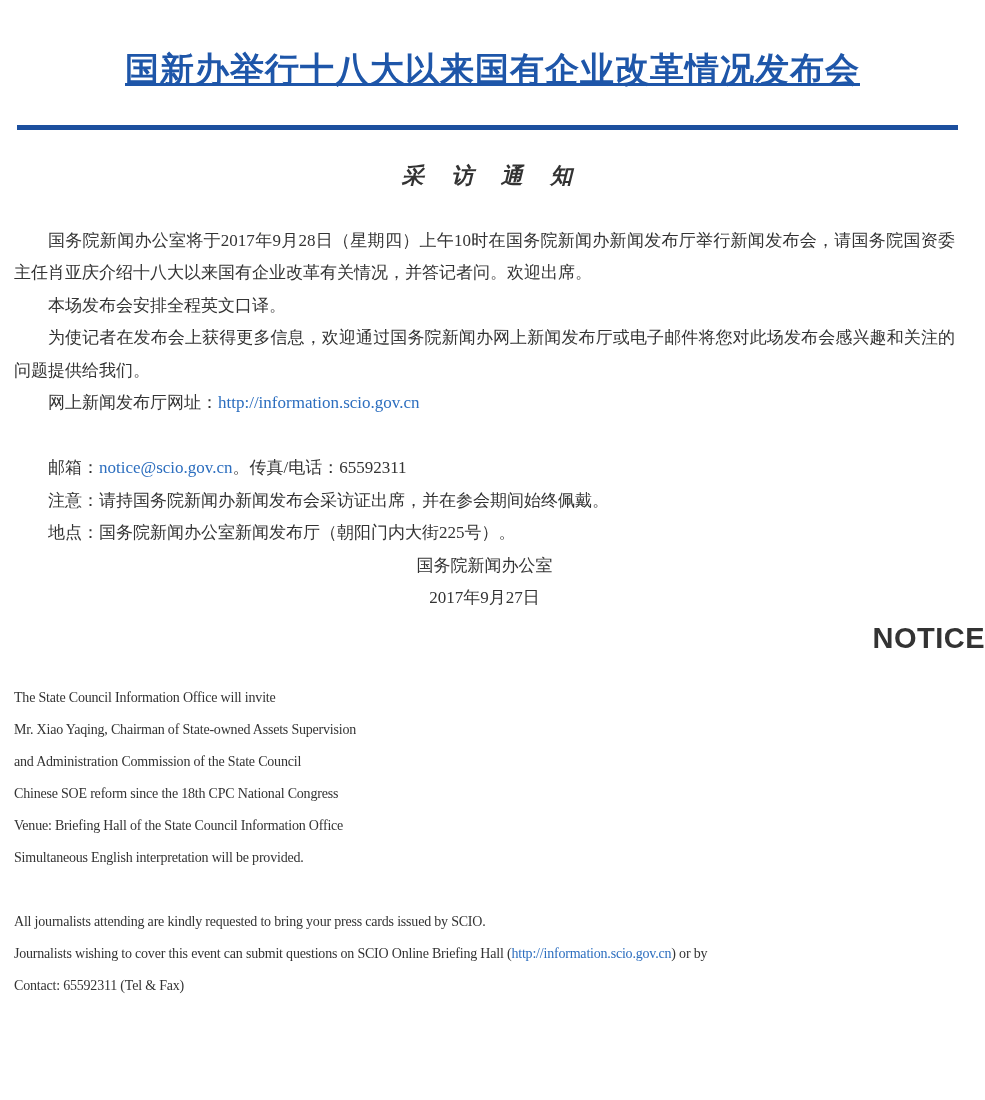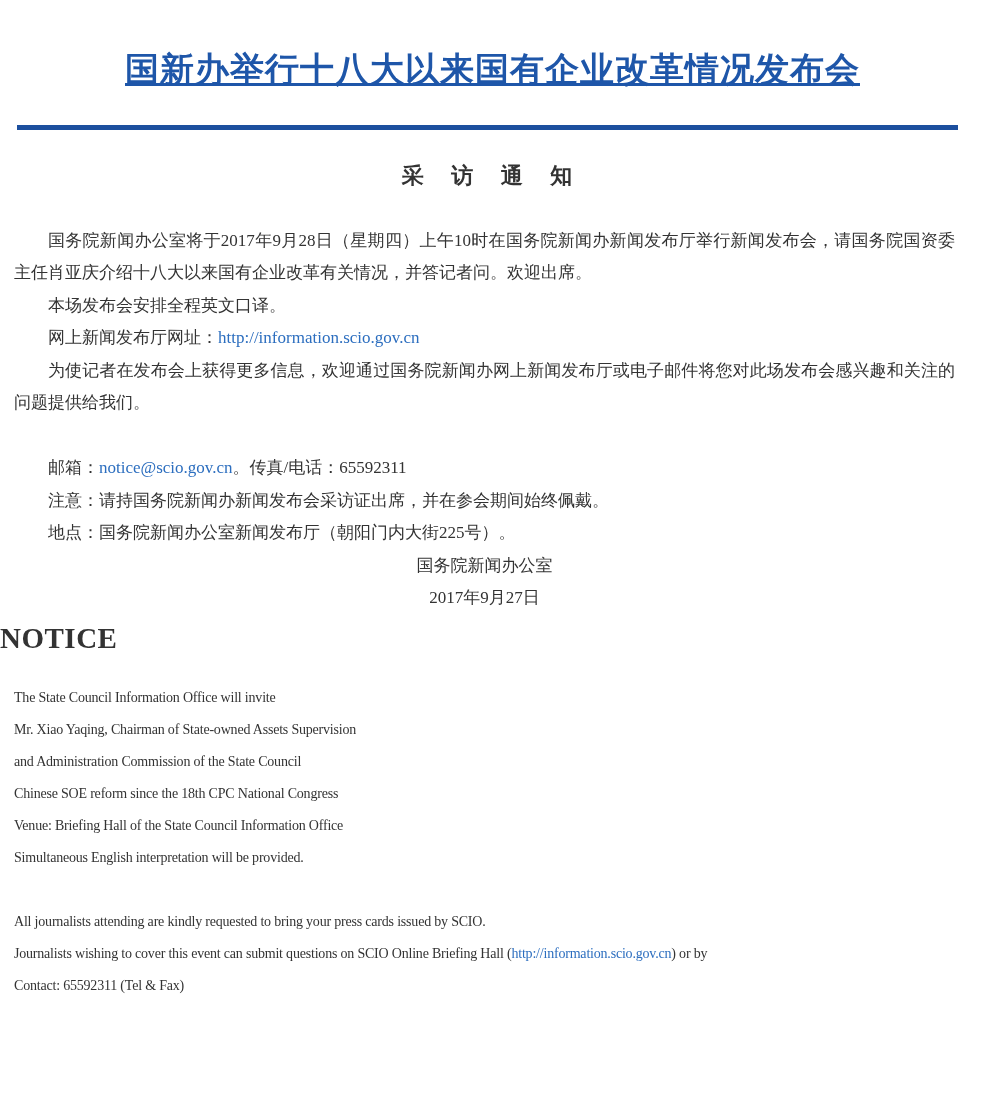--- a/index.html
+++ b/index.html
@@ -35,41 +35,42 @@
     margin: 34px 27px 0 17px;
   }
   .cn-heading {
     margin-top: 31px;
     text-align: center;
     font-size: 22px;
     font-weight: 700;
     letter-spacing: 11px;
     color: var(--text);
     font-family: "Liberation Serif", "DejaVu Sans", sans-serif;
+    font-style: italic;
   }
   .cn-body {
     margin: 34px 30px 0 14px;
   }
   .cn-body .line {
     font-size: 17px;
     line-height: 32.5px;
     text-align: justify;
     color: var(--text);
   }
   .line.indent { text-indent: 2em; }
   .line.right { text-align: center; }
   .line.spacer { height: 32.5px; }
   a.link {
     color: var(--link);
     text-decoration: none;
     cursor: pointer;
   }
   .en-heading {
-    text-align: left;
-    font-family: Liberation Serif, serif;
+    text-align: right;
+    font-family: Liberation Sans, sans-serif;
     font-weight: 700;
     font-size: 29px;
     line-height: 40px;
     margin-top: 3px;
     letter-spacing: 0.5px;
     color: var(--text);
   }
   .en-body {
     margin: 2px 20px 0 14px;
     padding-bottom: 40px;
@@ -91,22 +92,22 @@
 
   <h1 class="page-title">国新办举行十八大以来国有企业改革情况发布会</h1>
 
   <div class="divider"></div>
 
   <h2 class="cn-heading">采 访 通 知</h2>
 
   <div class="cn-body" id="cn-body">
       <div class="line indent"><span>国务院新闻办公室将于2017年9月28日（星期四）上午10时在国务院新闻办新闻发布厅举行新闻发布会，请国务院国资委主任肖亚庆介绍十八大以来国有企业改革有关情况，并答记者问。欢迎出席。</span></div>
       <div class="line indent"><span>本场发布会安排全程英文口译。</span></div>
+      <div class="line indent"><span>为使记者在发布会上获得更多信息，欢迎通过国务院新闻办网上新闻发布厅或电子邮件将您对此场发布会感兴趣和关注的问题提供给我们。</span></div>
       <div class="line indent"><span>网上新闻发布厅网址：</span><a class="link" href="#">http://information.scio.gov.cn</a></div>
-      <div class="line indent"><span>为使记者在发布会上获得更多信息，欢迎通过国务院新闻办网上新闻发布厅或电子邮件将您对此场发布会感兴趣和关注的问题提供给我们。</span></div>
       <div class="line spacer"></div>
       <div class="line indent"><span>邮箱：</span><a class="link" href="#">notice@scio.gov.cn</a><span>。传真/电话：65592311</span></div>
       <div class="line indent"><span>注意：请持国务院新闻办新闻发布会采访证出席，并在参会期间始终佩戴。</span></div>
       <div class="line indent"><span>地点：国务院新闻办公室新闻发布厅（朝阳门内大街225号）。</span></div>
       <div class="line right"><span>国务院新闻办公室</span></div>
       <div class="line right"><span>2017年9月27日</span></div>
     </div>
 
   <h2 class="en-heading">NOTICE</h2>
 

